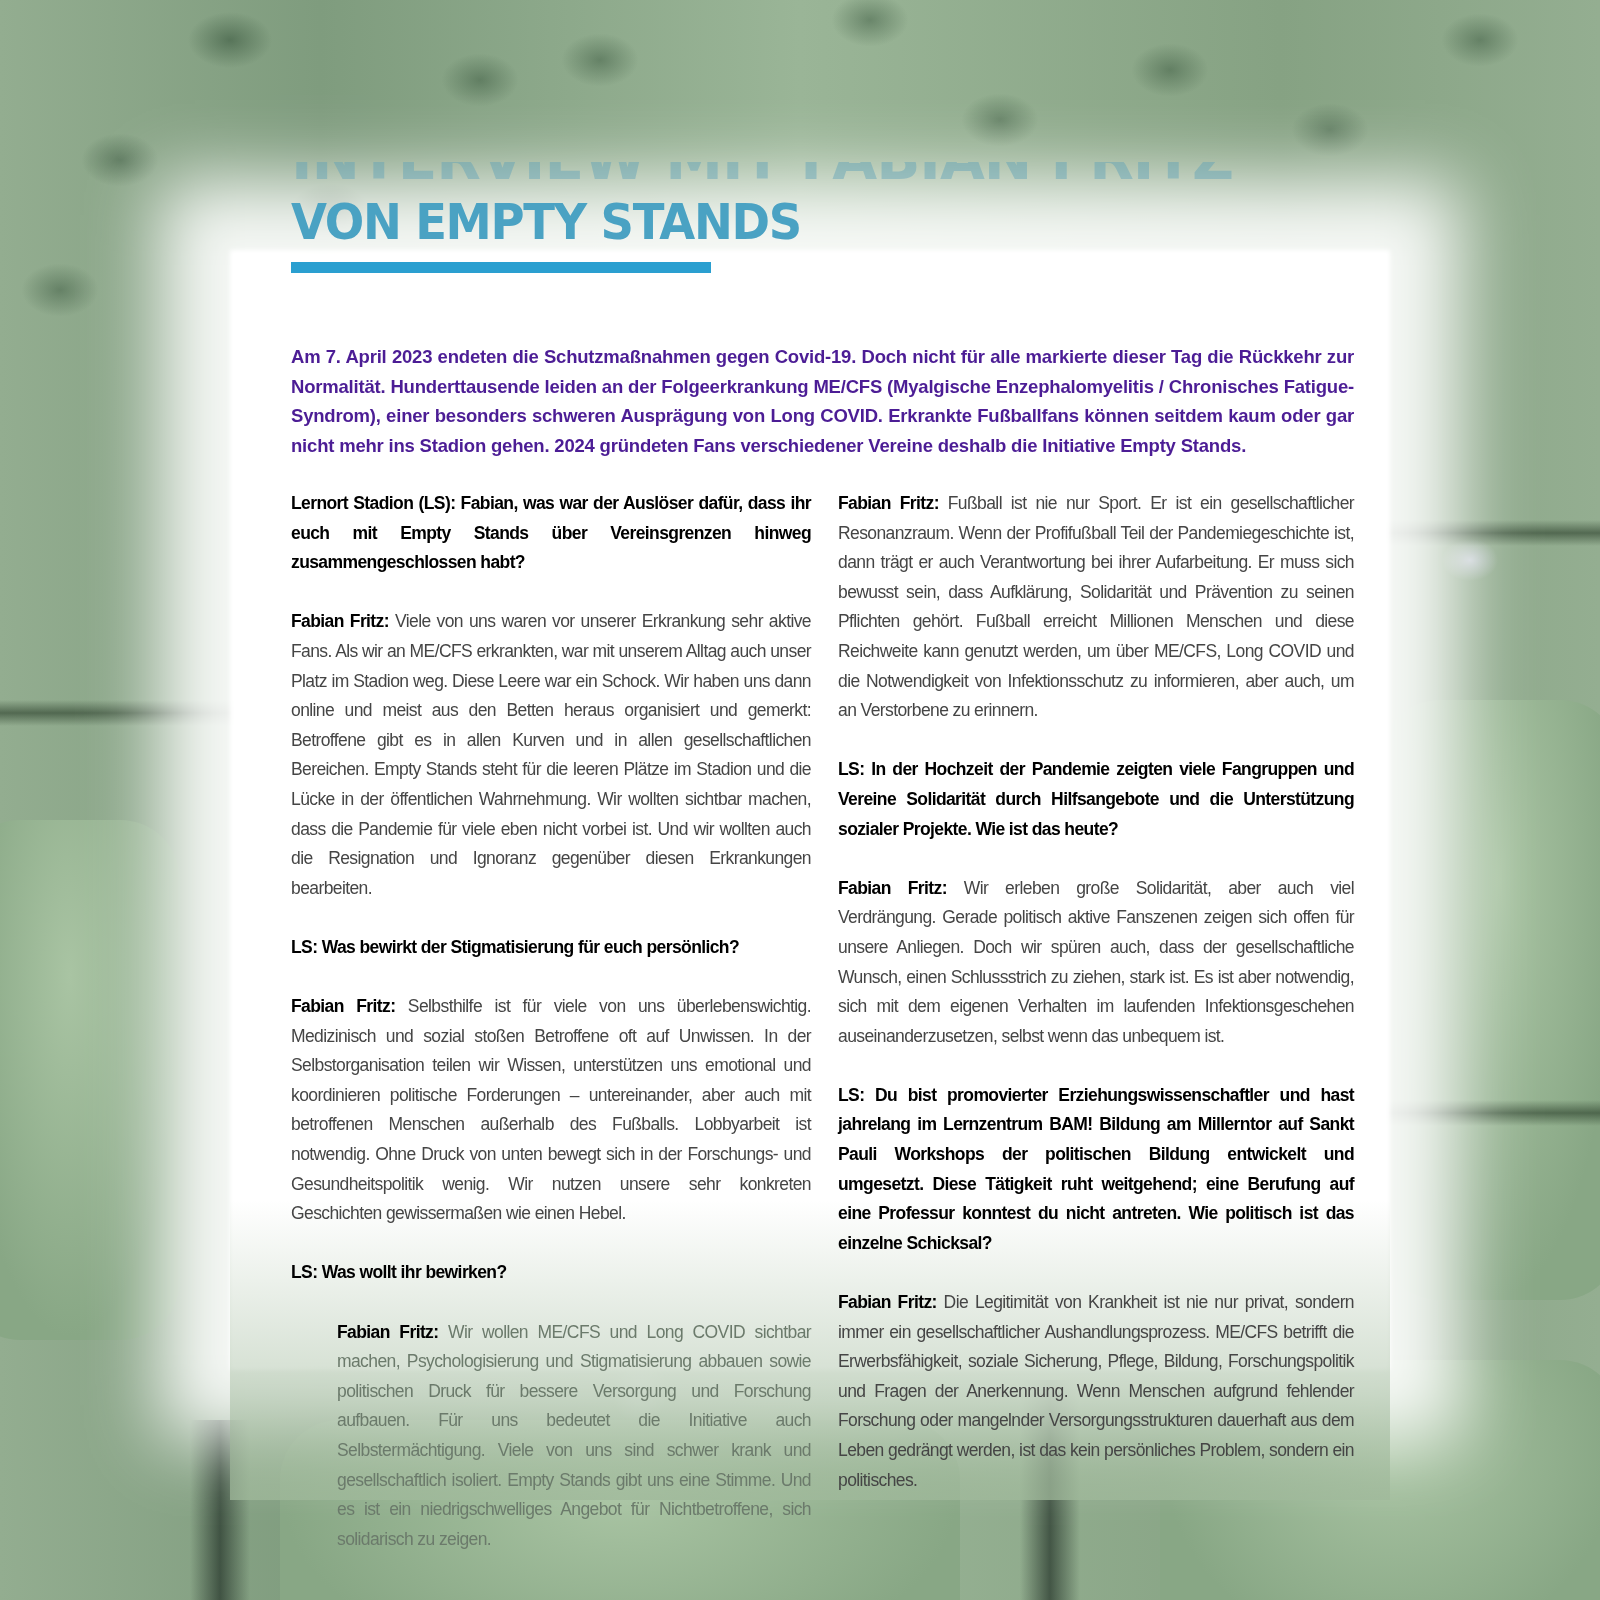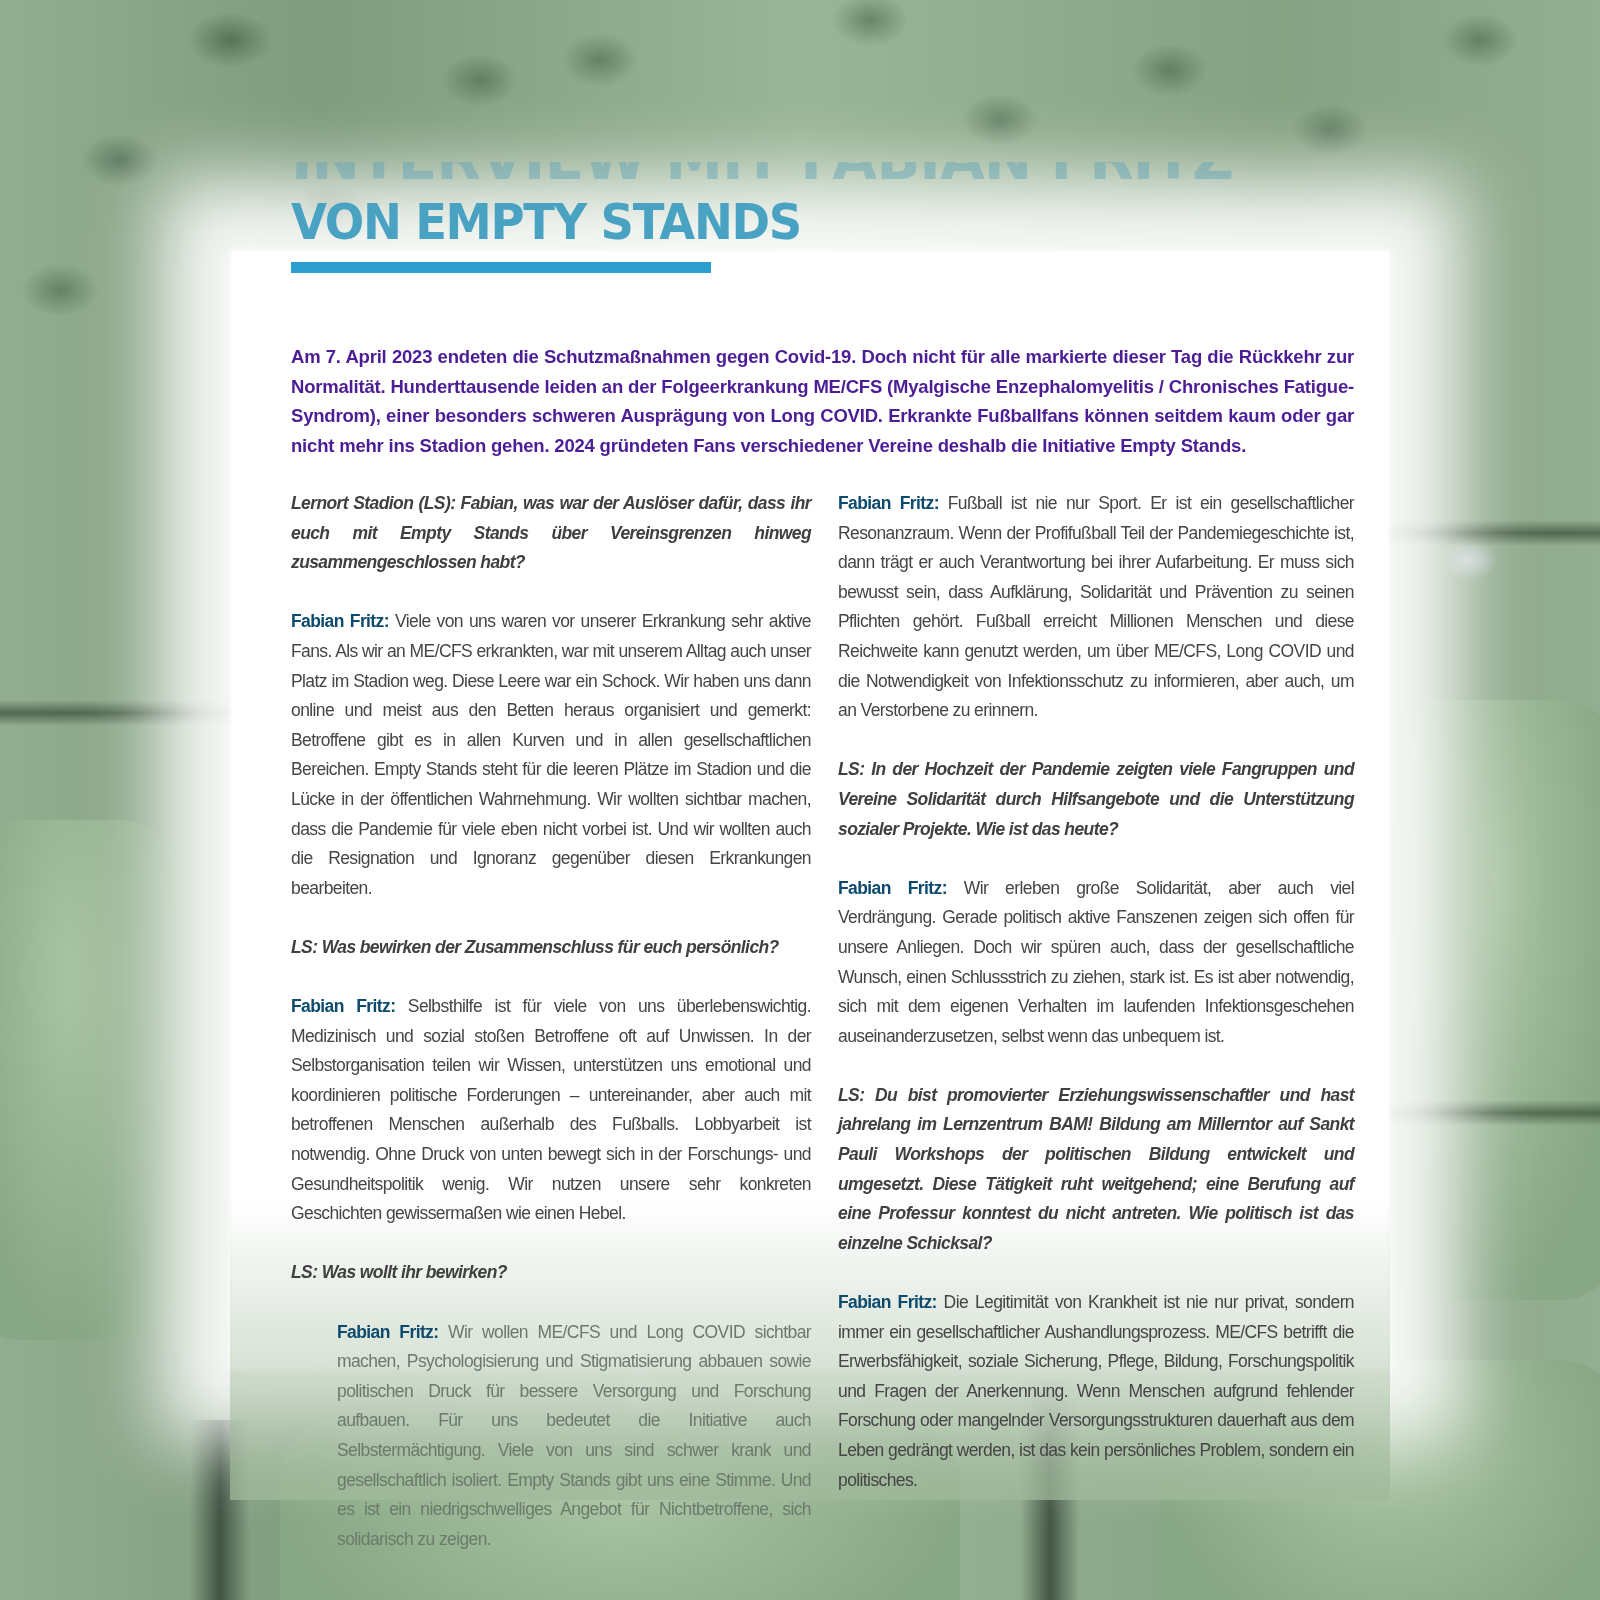--- a/index.html
+++ b/index.html
@@ -78,23 +78,23 @@
     font-size:18.5px; line-height:29.5px; color:#4c1d95;
     text-align:justify; letter-spacing:-0.2px;
   }
   .col {
     position:absolute; top:489px; width:520px;
     font-family:"Liberation Sans", sans-serif; font-size:17.5px;
     line-height:29.6px; color:#454545; text-align:justify; letter-spacing:-0.6px;
   }
   .col.left { left:283px; }
   .col.right { left:830px; width:516px; }
-  .q { color:#404040; font-weight:bold; margin:0 0 29.6px 0;font-style:italic; }
+  .q { color:#000000; font-weight:bold; margin:0 0 29.6px 0; }
   .a { margin:0 0 29.6px 0; }
-  .a .spk { font-weight:bold; color:#0c4a6e; }
+  .a .spk { font-weight:bold; color:#000000; }
   .fade1 { color:#6b7a6b;margin-left:46px; }
 </style>
 </head>
 <body>
 
 <div class="bg">
   <div class="seat" style="left:-40px;top:820px;width:220px;height:520px;"></div>
   <div class="seat" style="left:1380px;top:700px;width:240px;height:600px;"></div>
   <div class="seat" style="left:280px;top:1420px;width:680px;height:260px;"></div>
   <div class="seat" style="left:1160px;top:1360px;width:460px;height:300px;"></div>
@@ -111,21 +111,21 @@
 <div class="content">
   <div class="title-line1">INTERVIEW MIT FABIAN FRITZ</div>
   <div class="title-line2">VON EMPTY STANDS</div>
   <div class="title-bar"></div>
 
   <p class="intro" style="margin:0;">Am 7. April 2023 endeten die Schutzmaßnahmen gegen Covid-19. Doch nicht für alle markierte dieser Tag die Rückkehr zur Normalität. Hunderttausende leiden an der Folgeerkrankung ME/CFS (Myalgische Enzephalomyelitis / Chronisches Fatigue-Syndrom), einer besonders schweren Ausprägung von Long COVID. Erkrankte Fußballfans können seitdem kaum oder gar nicht mehr ins Stadion gehen. 2024 gründeten Fans verschiedener Vereine deshalb die Initiative Empty Stands.</p>
 
   <div class="col left">
     <p class="q">Lernort Stadion (LS): Fabian, was war der Auslöser dafür, dass ihr euch mit Empty Stands über Vereinsgrenzen hinweg zusammengeschlossen habt?</p>
     <p class="a"><span class="spk">Fabian Fritz:</span><span> Viele von uns waren vor unserer Erkrankung sehr aktive Fans. Als wir an ME/CFS erkrankten, war mit unserem Alltag auch unser Platz im Stadion weg. Diese Leere war ein Schock. Wir haben uns dann online und meist aus den Betten heraus organisiert und gemerkt: Betroffene gibt es in allen Kurven und in allen gesellschaftlichen Bereichen. Empty Stands steht für die leeren Plätze im Stadion und die Lücke in der öffentlichen Wahrnehmung. Wir wollten sichtbar machen, dass die Pandemie für viele eben nicht vorbei ist. Und wir wollten auch die Resignation und Ignoranz gegenüber diesen Erkrankungen bearbeiten.</span></p>
-    <p class="q">LS: Was bewirken der Zusammenschluss für euch persönlich?</p>
+    <p class="q">LS: Was bewirkt der Stigmatisierung für euch persönlich?</p>
     <p class="a"><span class="spk">Fabian Fritz:</span><span> Selbsthilfe ist für viele von uns überlebenswichtig. Medizinisch und sozial stoßen Betroffene oft auf Unwissen. In der Selbstorganisation teilen wir Wissen, unterstützen uns emotional und koordinieren politische Forderungen – untereinander, aber auch mit betroffenen Menschen außerhalb des Fußballs. Lobbyarbeit ist notwendig. Ohne Druck von unten bewegt sich in der Forschungs- und Gesundheitspolitik wenig. Wir nutzen unsere sehr konkreten Geschichten gewissermaßen wie einen Hebel.</span></p>
     <p class="q">LS: Was wollt ihr bewirken?</p>
     <p class="a fade1"><span class="spk">Fabian Fritz:</span><span> Wir wollen ME/CFS und Long COVID sichtbar machen, Psychologisierung und Stigmatisierung abbauen sowie politischen Druck für bessere Versorgung und Forschung aufbauen. Für uns bedeutet die Initiative auch Selbstermächtigung. Viele von uns sind schwer krank und gesellschaftlich isoliert. Empty Stands gibt uns eine Stimme. Und es ist ein niedrigschwelliges Angebot für Nichtbetroffene, sich solidarisch zu zeigen.</span></p>
   </div>
 
   <div class="col right">
     <p class="a"><span class="spk">Fabian Fritz:</span><span> Fußball ist nie nur Sport. Er ist ein gesellschaftlicher Resonanzraum. Wenn der Profifußball Teil der Pandemiegeschichte ist, dann trägt er auch Verantwortung bei ihrer Aufarbeitung. Er muss sich bewusst sein, dass Aufklärung, Solidarität und Prävention zu seinen Pflichten gehört. Fußball erreicht Millionen Menschen und diese Reichweite kann genutzt werden, um über ME/CFS, Long COVID und die Notwendigkeit von Infektionsschutz zu informieren, aber auch, um an Verstorbene zu erinnern.</span></p>
     <p class="q">LS: In der Hochzeit der Pandemie zeigten viele Fangruppen und Vereine Solidarität durch Hilfsangebote und die Unterstützung sozialer Projekte. Wie ist das heute?</p>
     <p class="a"><span class="spk">Fabian Fritz:</span><span> Wir erleben große Solidarität, aber auch viel Verdrängung. Gerade politisch aktive Fanszenen zeigen sich offen für unsere Anliegen. Doch wir spüren auch, dass der gesellschaftliche Wunsch, einen Schlussstrich zu ziehen, stark ist. Es ist aber notwendig, sich mit dem eigenen Verhalten im laufenden Infektionsgeschehen auseinanderzusetzen, selbst wenn das unbequem ist.</span></p>
     <p class="q">LS: Du bist promovierter Erziehungswissenschaftler und hast jahrelang im Lernzentrum BAM! Bildung am Millerntor auf Sankt Pauli Workshops der politischen Bildung entwickelt und umgesetzt. Diese Tätigkeit ruht weitgehend; eine Berufung auf eine Professur konntest du nicht antreten. Wie politisch ist das einzelne Schicksal?</p>

